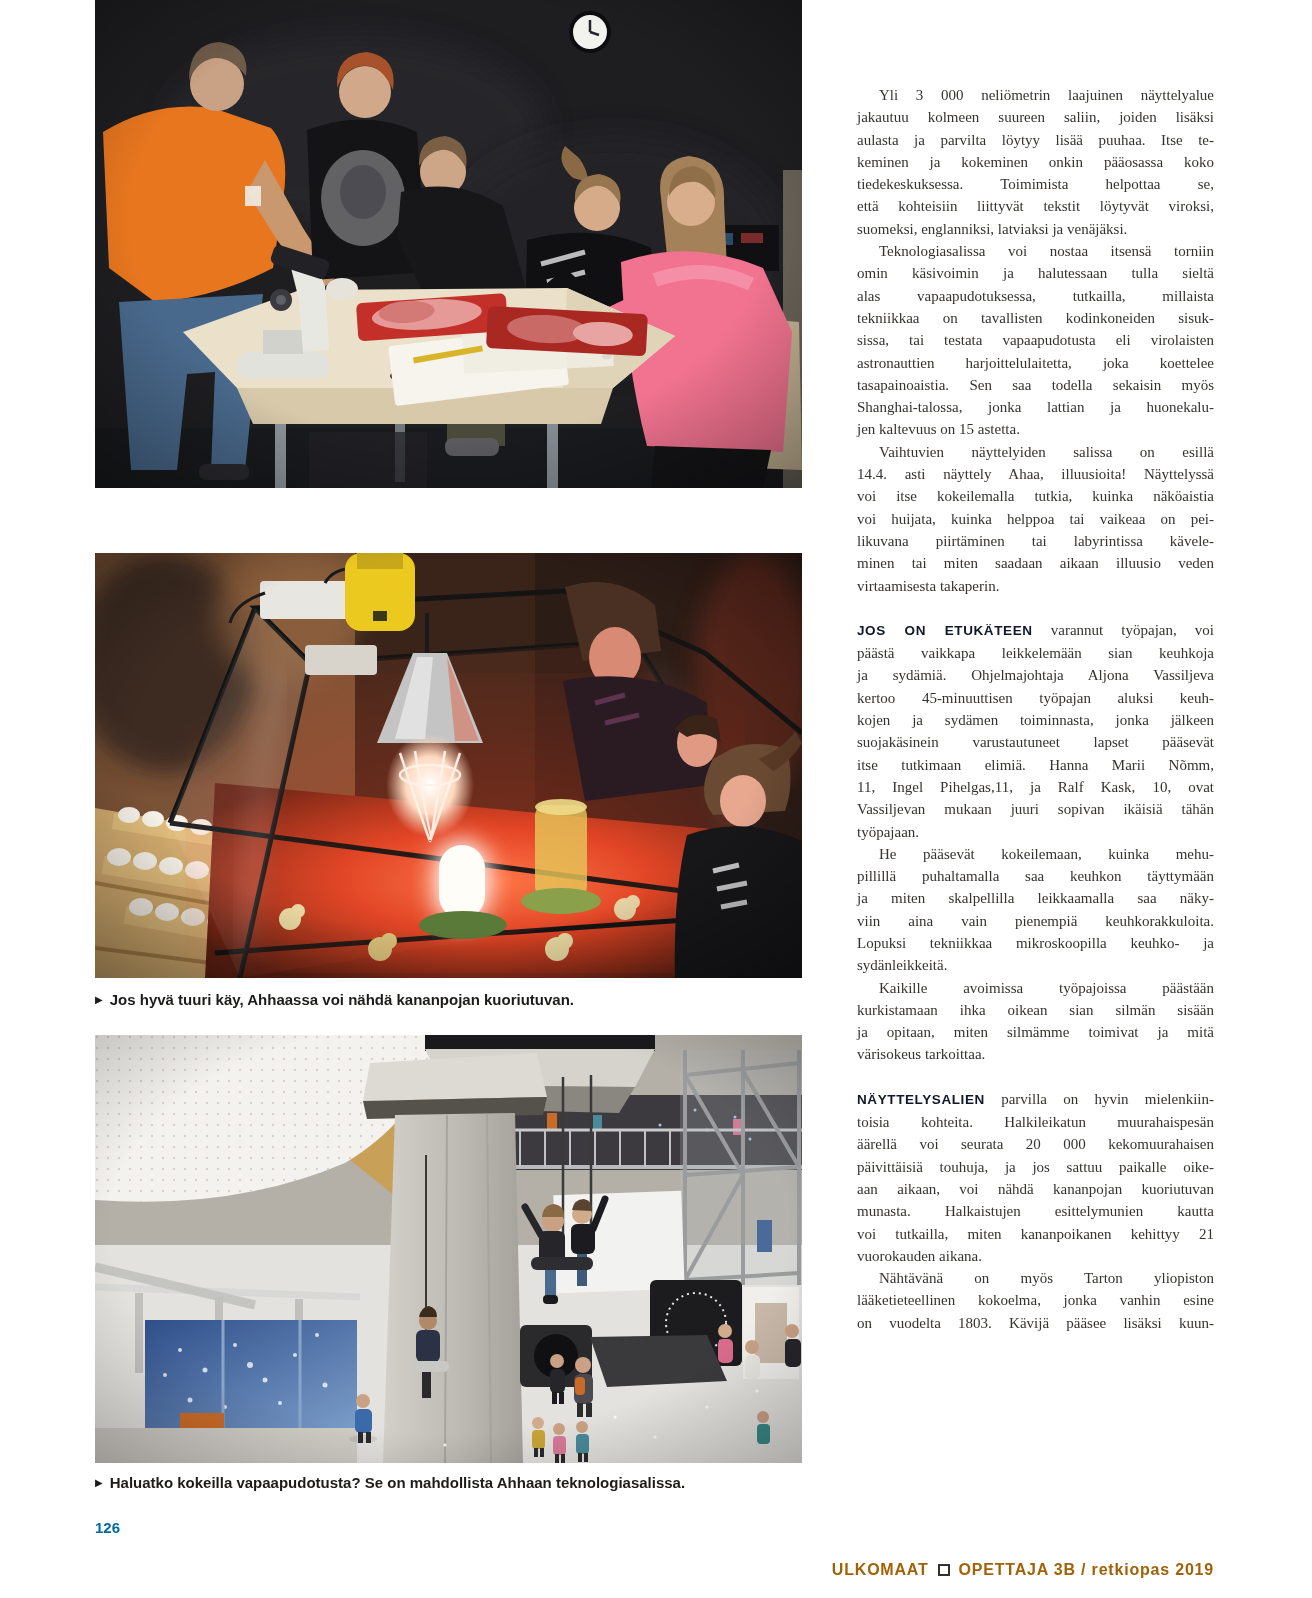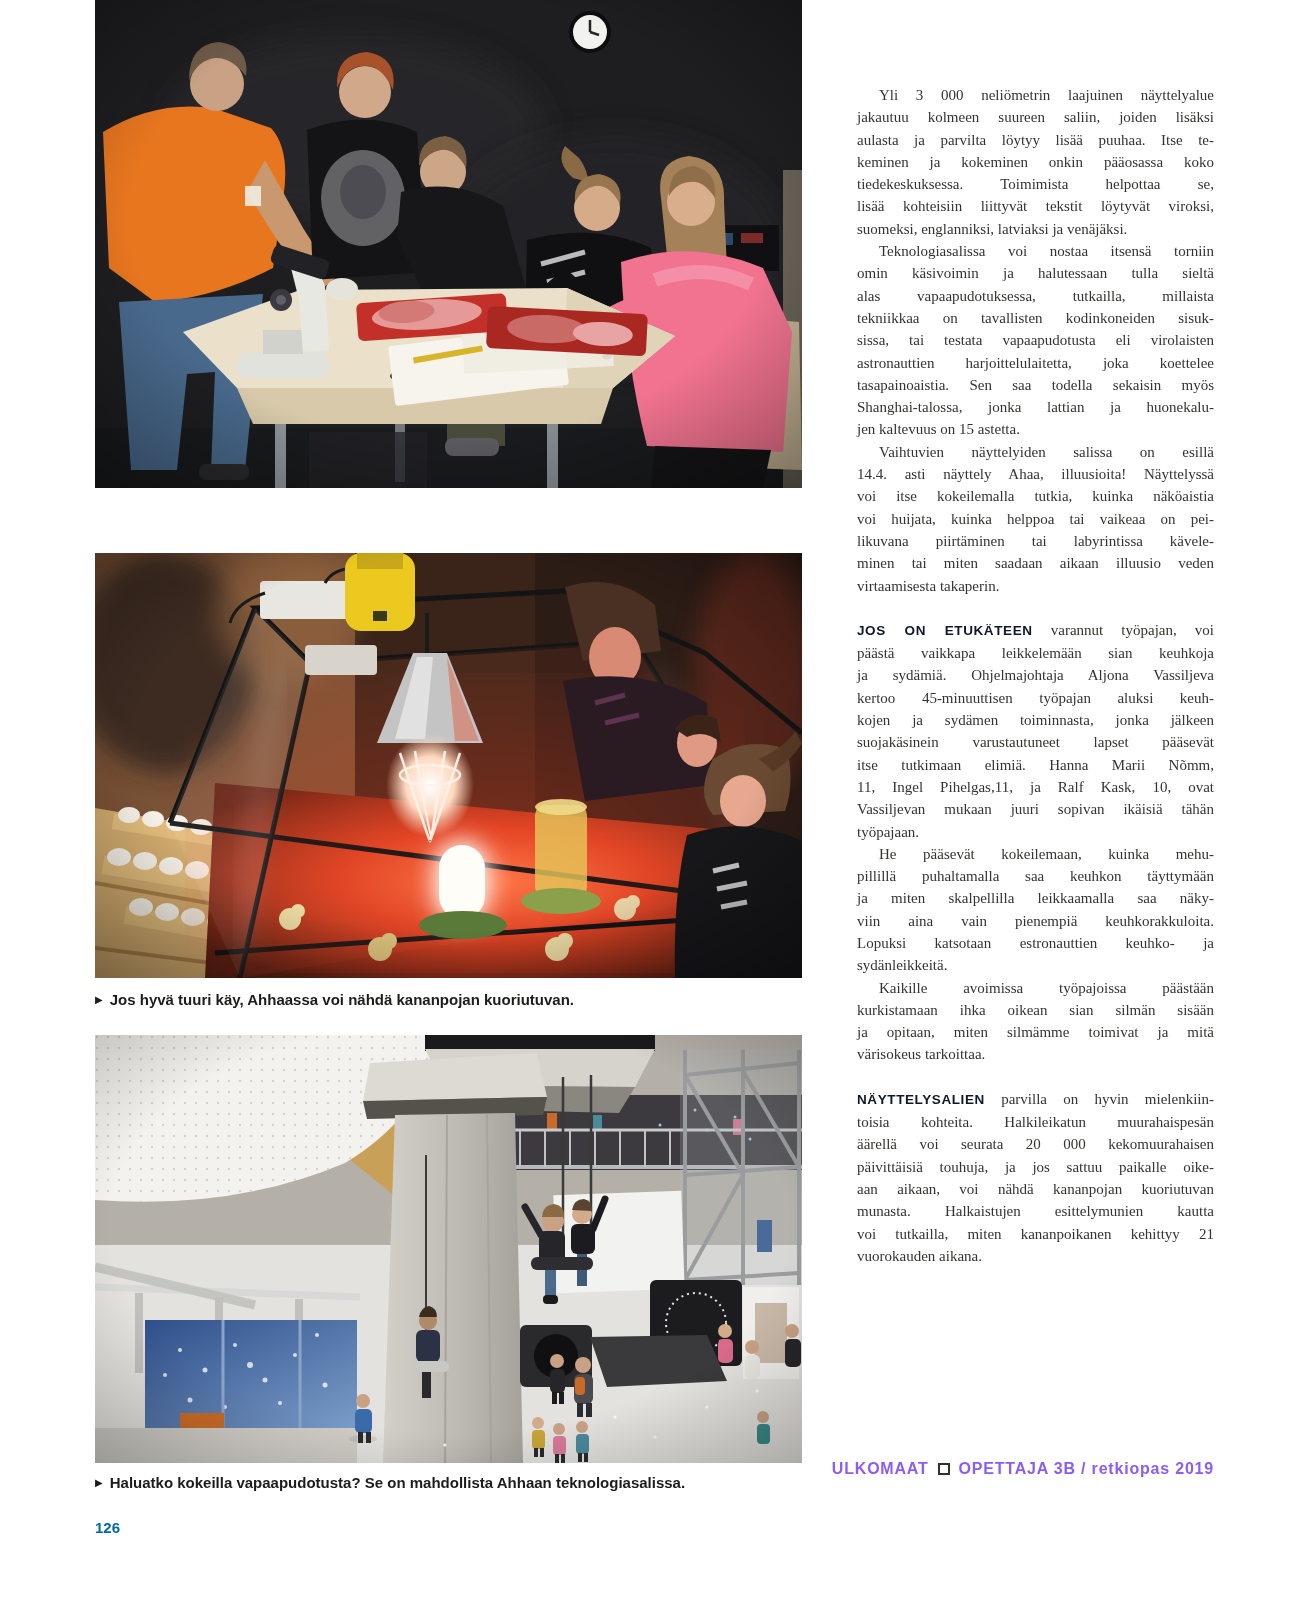--- a/index.html
+++ b/index.html
@@ -27,23 +27,23 @@
   .article .line{text-align:justify;text-align-last:justify;}
   .article .line.last{text-align-last:left;}
   .article .para.indent .line:first-child{text-indent:22px;}
   .article .lead{font-family:"Liberation Sans",sans-serif;font-weight:bold;
                  font-size:13.5px;letter-spacing:.6px;color:#0f172a;}
   .article .bold{font-weight:normal;}
   
   .page-num{position:absolute;left:95px;top:1519px;
             font-family:"Liberation Sans",sans-serif;font-weight:bold;
             font-size:15px;color:#0369a1;}
-  .footer-right{position:absolute;right:98px;top:1460px;display:flex;align-items:center;
+  .footer-right{position:absolute;right:98px;top:1561px;display:flex;align-items:center;
                 font-family:"Liberation Sans",sans-serif;font-weight:bold;
-                font-size:16px;letter-spacing:.8px;color:#8b5cf6;white-space:nowrap;}
+                font-size:16px;letter-spacing:.8px;color:#a16207;white-space:nowrap;}
   .footer-right .sq{display:inline-block;width:8px;height:8px;border:2.5px solid #33312e;
                     margin:0 9px;}
 </style>
 </head>
 <body>
 
 <div class="page">
 
   <figure class="photo" id="photo1" style="margin:0;">
     <svg viewBox="0 0 707 488" preserveAspectRatio="none">
@@ -487,21 +487,21 @@
     <span class="arrow">▶</span><span>Haluatko kokeilla vapaapudotusta? Se on mahdollista Ahhaan teknologiasalissa.</span>
   </div>
 
   <div class="article">
       <div class="para indent">
         <div class="line"><span>Yli 3 000 neliömetrin laajuinen näyttelyalue</span></div>
         <div class="line"><span>jakautuu kolmeen suureen saliin, joiden lisäksi</span></div>
         <div class="line"><span>aulasta ja parvilta löytyy lisää puuhaa. Itse te-</span></div>
         <div class="line"><span>keminen ja kokeminen onkin pääosassa koko</span></div>
         <div class="line"><span>tiedekeskuksessa. Toimimista helpottaa se,</span></div>
-        <div class="line"><span>lisää kohteisiin liittyvät tekstit löytyvät viroksi,</span></div>
+        <div class="line"><span>että kohteisiin liittyvät tekstit löytyvät viroksi,</span></div>
         <div class="line last"><span>suomeksi, englanniksi, latviaksi ja venäjäksi.</span></div>
       </div>
       <div class="para indent">
         <div class="line"><span>Teknologiasalissa voi nostaa itsensä torniin</span></div>
         <div class="line"><span>omin käsivoimin ja halutessaan tulla sieltä</span></div>
         <div class="line"><span>alas vapaapudotuksessa, tutkailla, millaista</span></div>
         <div class="line"><span>tekniikkaa on tavallisten kodinkoneiden sisuk-</span></div>
         <div class="line"><span>sissa, tai testata vapaapudotusta eli virolaisten</span></div>
         <div class="line"><span>astronauttien harjoittelulaitetta, joka koettelee</span></div>
         <div class="line"><span>tasapainoaistia. Sen saa todella sekaisin myös</span></div>
@@ -527,39 +527,44 @@
         <div class="line"><span>itse tutkimaan elimiä. </span><span class="bold">Hanna Marii Nõmm</span><span>,</span></div>
         <div class="line"><span>11, </span><span class="bold">Ingel Pihelgas</span><span>,11, ja </span><span class="bold">Ralf Kask</span><span>, 10, ovat</span></div>
         <div class="line"><span>Vassiljevan mukaan juuri sopivan ikäisiä tähän</span></div>
         <div class="line last"><span>työpajaan.</span></div>
       </div>
       <div class="para indent">
         <div class="line"><span>He pääsevät kokeilemaan, kuinka mehu-</span></div>
         <div class="line"><span>pillillä puhaltamalla saa keuhkon täyttymään</span></div>
         <div class="line"><span>ja miten skalpellilla leikkaamalla saa näky-</span></div>
         <div class="line"><span>viin aina vain pienempiä keuhkorakkuloita.</span></div>
-        <div class="line"><span>Lopuksi katsotaan estronauttien keuhko- ja</span></div>
+        <div class="line"><span>Lopuksi tekniikkaa mikroskoopilla keuhko- ja</span></div>
         <div class="line last"><span>sydänleikkeitä.</span></div>
       </div>
       <div class="para indent">
         <div class="line"><span>Kaikille avoimissa työpajoissa päästään</span></div>
         <div class="line"><span>kurkistamaan ihka oikean sian silmän sisään</span></div>
         <div class="line"><span>ja opitaan, miten silmämme toimivat ja mitä</span></div>
         <div class="line last"><span>värisokeus tarkoittaa.</span></div>
       </div>
       <div class="para gap">
         <div class="line"><span class="lead">NÄYTTELYSALIEN</span><span> parvilla on hyvin mielenkiin-</span></div>
         <div class="line"><span>toisia kohteita. Halkileikatun muurahaispesän</span></div>
         <div class="line"><span>äärellä voi seurata 20 000 kekomuurahaisen</span></div>
         <div class="line"><span>päivittäisiä touhuja, ja jos sattuu paikalle oike-</span></div>
         <div class="line"><span>aan aikaan, voi nähdä kananpojan kuoriutuvan</span></div>
         <div class="line"><span>munasta. Halkaistujen esittelymunien kautta</span></div>
         <div class="line"><span>voi tutkailla, miten kananpoikanen kehittyy 21</span></div>
         <div class="line last"><span>vuorokauden aikana.</span></div>
       </div>
+      <div class="para indent">
+        <div class="line"><span>Nähtävänä on myös Tarton yliopiston</span></div>
+        <div class="line"><span>lääketieteellinen kokoelma, jonka vanhin esine</span></div>
+        <div class="line"><span>on vuodelta 1803. Kävijä pääsee lisäksi kuun-</span></div>
+      </div>
     </div>
 
   <div class="page-num">126</div>
   <div class="footer-right">
     <span>ULKOMAAT</span>
     <span class="sq"></span>
     <span>OPETTAJA 3B / retkiopas 2019</span>
   </div>
 
 </div>

